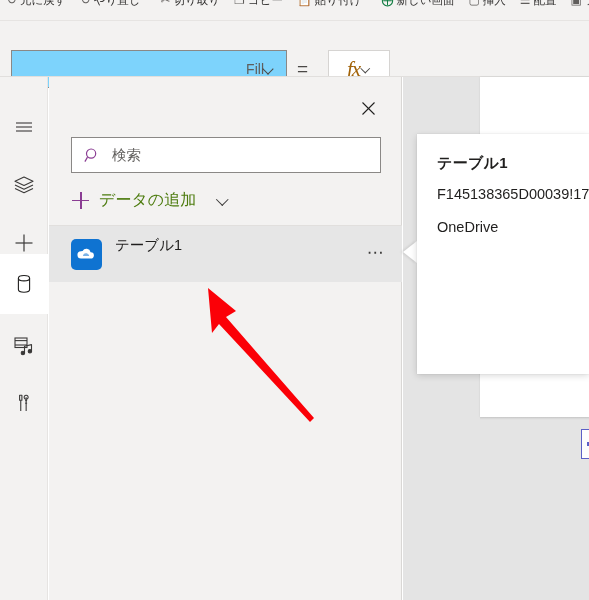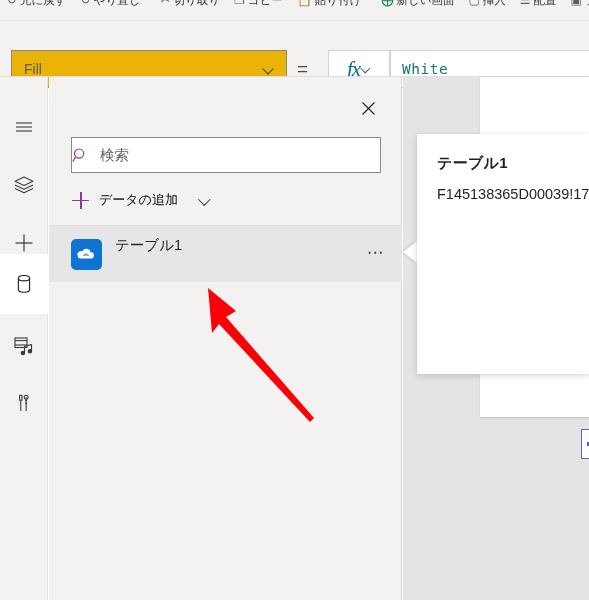--- a/index.html
+++ b/index.html
@@ -37,24 +37,25 @@
   }
 
   
   .formula-bar {
     position: absolute; left: 0; top: 21px; width: 589px; height: 56px;
     background: #f3f2f1;
   }
   .prop-select {
     position: absolute; left: 11px; top: 29px;
     width: 276px; height: 38px;
-    background: #eab308;
+    background: #7dd3fc;
     border: 1px solid #8a8886;
     display: flex; align-items: center;
-    padding: 0 8px 0 12px;
+    padding: 0 8px 0 20px;
+    text-align: right;
   }
   .prop-select .label {
     flex: 1; font-size: 14px; color: #5f5e5c;
     overflow: hidden; text-overflow: ellipsis; white-space: nowrap;
   }
   .chev {
     width: 11px; height: 11px; position: relative; flex: none;
     margin-right: 3px;
   }
   .chev::before {
@@ -71,21 +72,21 @@
   }
   .fx-btn {
     position: absolute; left: 328px; top: 29px;
     width: 62px; height: 38px;
     background: #ffffff; border: 1px solid #d6d4d2;
     display: flex; align-items: center; justify-content: center;
     gap: 2px;
   }
   .fx-glyph {
     font-family: "Liberation Serif", serif;
-    font-style: italic; font-size: 21px; color: #0369a1;
+    font-style: italic; font-size: 21px; color: #a16207;
     line-height: 22px; letter-spacing: -1px;
   }
   .fx-btn .chev { margin-right: 0; width: 9px; }
   .fx-btn .chev::before { width: 5.5px; height: 5.5px; border-width: 1.2px; }
   .formula-input {
     position: absolute; left: 390px; top: 29px;
     width: 199px; height: 38px;
     background: #ffffff; border: 1px solid #d6d4d2; border-right: none;
     display: flex; align-items: center; padding-left: 11px;
   }
@@ -125,40 +126,40 @@
     position: absolute; right: 20px; top: 18px;
     width: 26px; height: 26px;
     display: flex; align-items: center; justify-content: center;
   }
   .close-btn svg { display: block; }
 
   .search-box {
     position: absolute; left: 22px; top: 60px;
     width: 310px; height: 36px;
     background: #ffffff; border: 1px solid #8a8886;
-    display: flex; align-items: center; 
+    display: flex; align-items: center; padding-left: 12px;
   }
   .search-box .mag { flex: none; margin-right: 11px; }
   .search-box .ph { font-size: 14.5px; color: #605e5c; }
 
   .add-row {
     position: absolute; left: 22px; top: 106px;
     height: 34px; display: flex; align-items: center;
     padding-right: 10px;
   }
   .plus-ico {
     position: relative; width: 19px; height: 19px; flex: none;
     margin-right: 9px;
   }
   .plus-ico::before, .plus-ico::after {
     content: ""; position: absolute; background: #8a3d93;
   }
   .plus-ico::before { left: 9px; top: 1px; width: 1.6px; height: 17px; }
   .plus-ico::after  { left: 1px; top: 9px; width: 17px; height: 1.6px; }
-  .add-row .txt { font-size: 13px; color: #000000; margin-right: 21px; }
+  .add-row .txt { font-size: 16px; color: #4d7c0f; margin-right: 21px; }
   .add-row .chev { width: 13px; height: 13px; margin: 0; }
   .add-row .chev::before {
     left: 1px; top: 1px; width: 7.5px; height: 7.5px;
     border-width: 1.3px; border-color: #3b3a39;
   }
 
   .panel-divider {
     position: absolute; left: 0; top: 148px; width: 353px; height: 1px;
     background: #e1dfdd;
   }
@@ -308,23 +309,20 @@
       <span class="chev"></span>
     </div>
 
     <div class="equals">=</div>
 
     <div class="fx-btn">
       <span class="fx-glyph">fx</span>
       <span class="chev"></span>
     </div>
 
-    <div class="formula-input">
-      <span class="val">White</span>
-    </div>
   </div>
   <div class="fbar-underline"></div>
 
   <div class="rail">
 
     <div class="rail-btn" style="top:20px;">
       <svg width="22" height="22" viewBox="0 0 22 22">
         <g stroke="#3b3a39" stroke-width="1.1">
           <line x1="3" y1="7" x2="19" y2="7"></line>
           <line x1="3" y1="11" x2="19" y2="11"></line>
@@ -439,20 +437,21 @@
     <div class="sel-handle"></div>
   </div>
 
   <div class="flyout-beak"></div>
   <div class="flyout">
     <div class="fo-inner">
       <div class="fo-title">テーブル1</div>
 
       <div class="fo-value">F145138365D00039!17</div>
 
+      <div class="fo-value">OneDrive</div>
 
     </div>
   </div>
 
   <svg class="arrow-svg" viewBox="0 0 140 150">
     <g fill="#fb0007">
       <path d="M18 13 L46 36 L36 42 L124 143 L120 147 L29 49 L22 58 Z"></path>
     </g>
   </svg>
 

